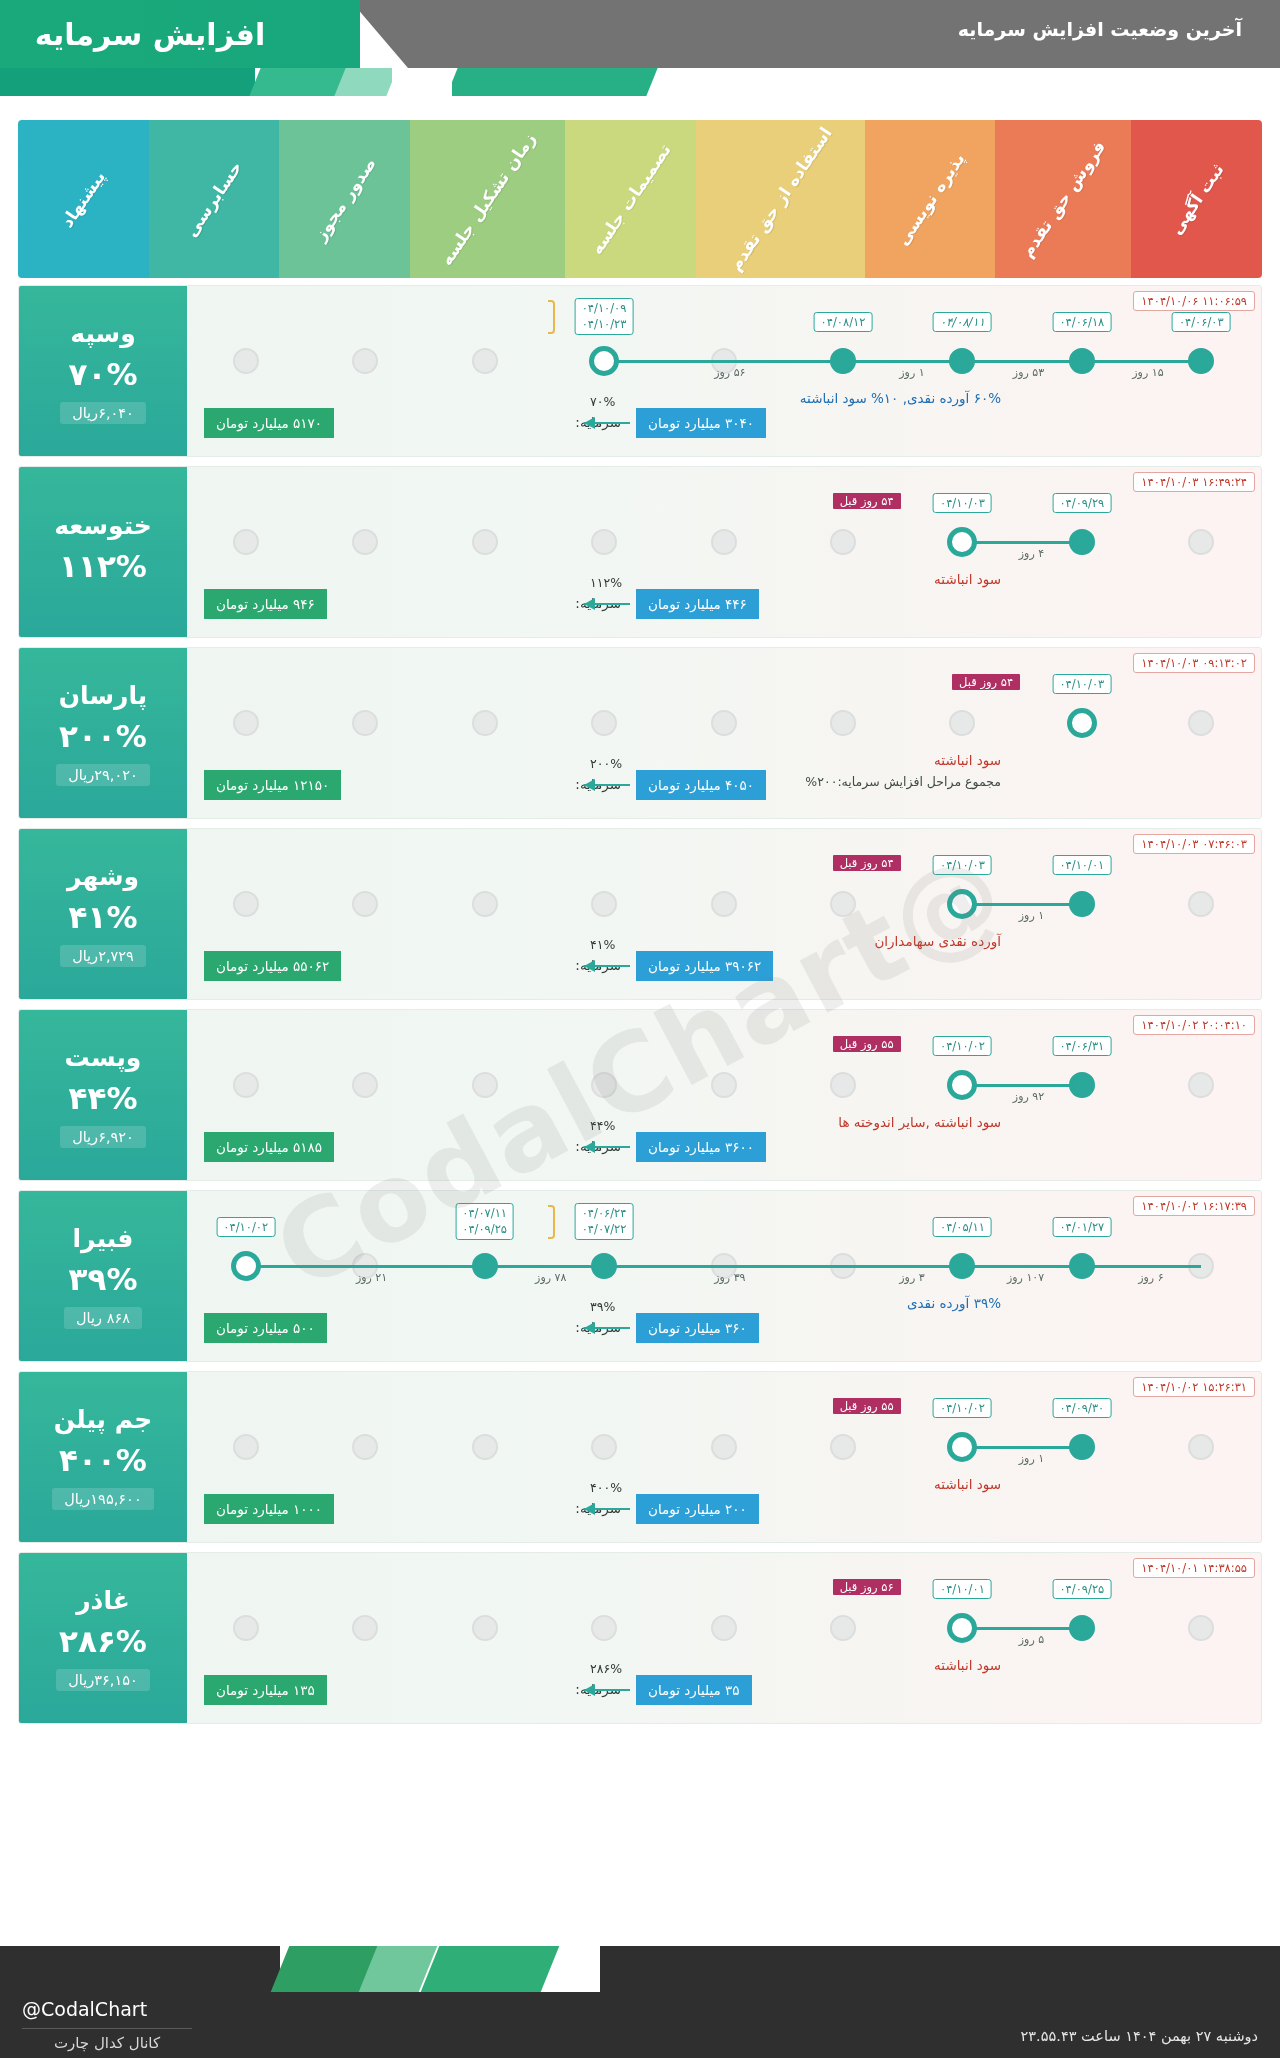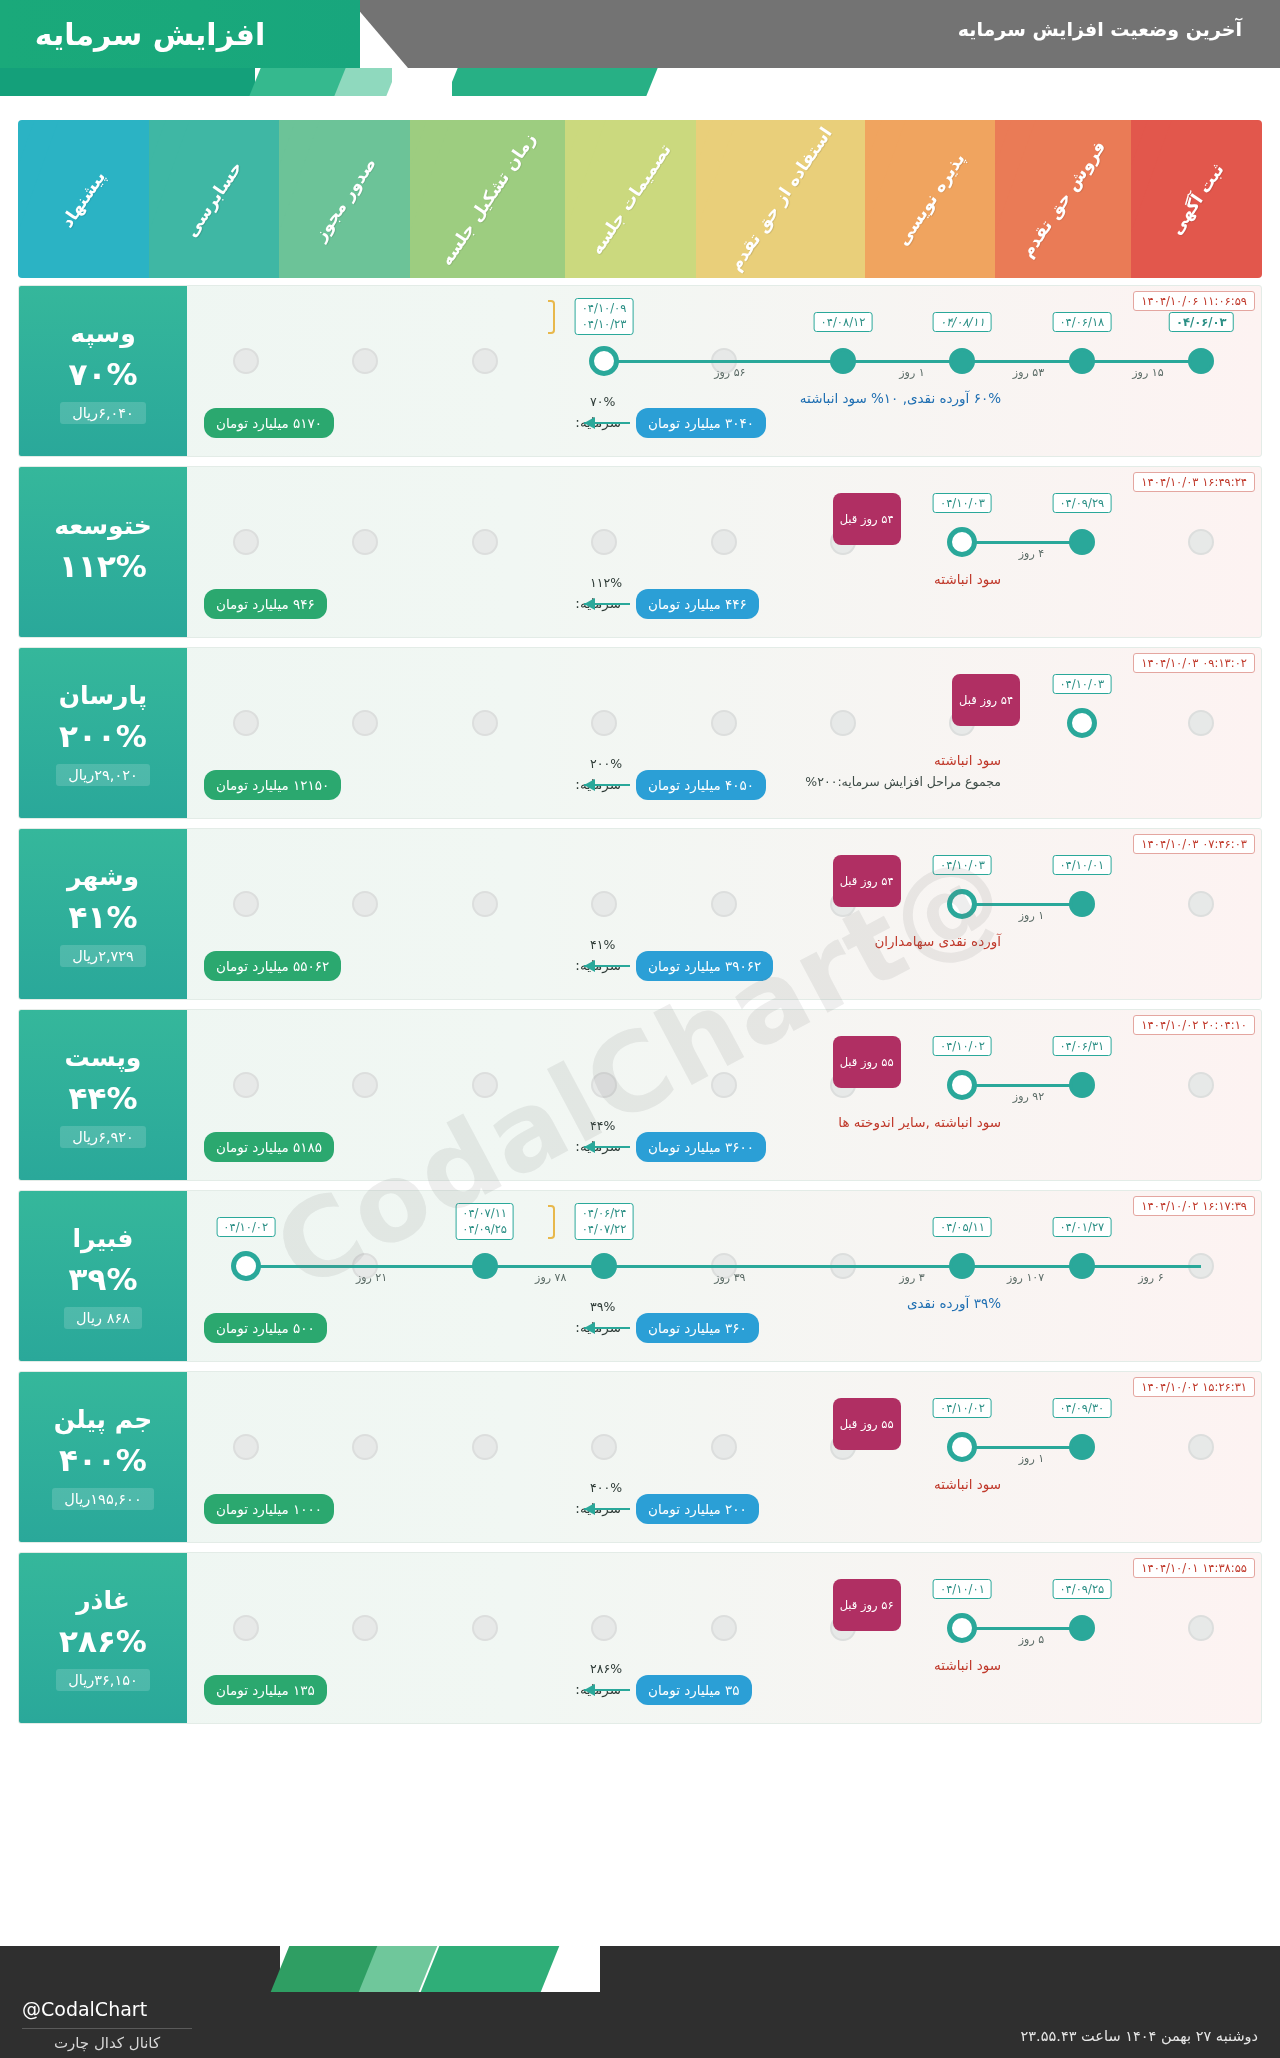--- a/index.html
+++ b/index.html
@@ -106,42 +106,42 @@
   }
   .datebox.stack {
     top:12px; line-height:1.35; padding:2px 6px;
   }
   .bracket {
     position:absolute; top:14px; width:7px; height:34px;
     border:2px solid #e8b84b; border-left:none; border-radius:0 4px 4px 0;
   }
   .agobox {
     position:absolute; top:26px;
-    background:#b02f63; color:#ffffff; border-radius:8px;
-    font-size:11.5px; padding:19px 7px; white-space:nowrap;
+    background:#b02f63; color:#ffffff; border-radius:1px;
+    font-size:11.5px; padding:1px 7px; white-space:nowrap;
   }
   .note {
     position:absolute; top:104px; right:260px;
     font-size:13.5px; white-space:nowrap;
   }
   .note.blue { color:#1f6fb2; }
   .note.red  { color:#c0392b; }
   .note2 {
     position:absolute; top:126px; right:260px;
     font-size:12.5px; color:#3d4b46; white-space:nowrap;
   }
 
   
   .cap { position:absolute; right:0; bottom:14px; width:1075px; height:34px; }
   .cap-label {
     position:absolute; right:640px; top:6px; font-size:13.5px; color:#2e3b37;
   }
   .pill {
     position:absolute; top:0; height:30px; line-height:30px;
-    border-radius:12px; color:#ffffff; font-size:13.5px; padding:0 12px; white-space:nowrap;
+    border-radius:0; color:#ffffff; font-size:13.5px; padding:0 12px; white-space:nowrap;
   }
   .pill.from { background:#2b9fd6; left:450px; }
   .pill.to   { background:#2ba86f; left:18px; }
   .arrow {
     position:absolute; top:9px; left:398px; width:46px; height:12px;
   }
   .arrow .line { position:absolute; right:0; top:5px; width:46px; height:2px; background:#2aa89a; }
   .arrow .head {
     position:absolute; left:0; top:0; width:0; height:0;
     border-top:6px solid transparent; border-bottom:6px solid transparent;
@@ -280,21 +280,21 @@
               <div class="dot"></div>
             </div>
             <div class="seg" style="right: 59.7222px; width: 119.444px;"></div>
             <div class="seg-label" style="right: 97.4444px;">۱۵ روز</div>
             <div class="seg" style="right: 179.167px; width: 119.444px;"></div>
             <div class="seg-label" style="right: 216.889px;">۵۳ روز</div>
             <div class="seg" style="right: 298.611px; width: 119.444px;"></div>
             <div class="seg-label" style="right: 336.333px;">۱ روز</div>
             <div class="seg" style="right: 418.056px; width: 238.889px;"></div>
             <div class="seg-label" style="right: 515.5px;">۵۶ روز</div>
-            <div class="col" style="width: 119.444px; right: 1.42109e-14px; font-weight: bold;">
+            <div class="col" style="width: 119.444px; right: 1.42109e-14px;">
               <div class="dot done"></div>
               <div class="datebox">
                 <div>۰۴/۰۶/۰۳</div>
               </div>
             </div>
             <div class="col" style="width: 119.444px; right: 119.444px;">
               <div class="dot done"></div>
               <div class="datebox">
                 <div>۰۴/۰۶/۱۸</div>
               </div>

